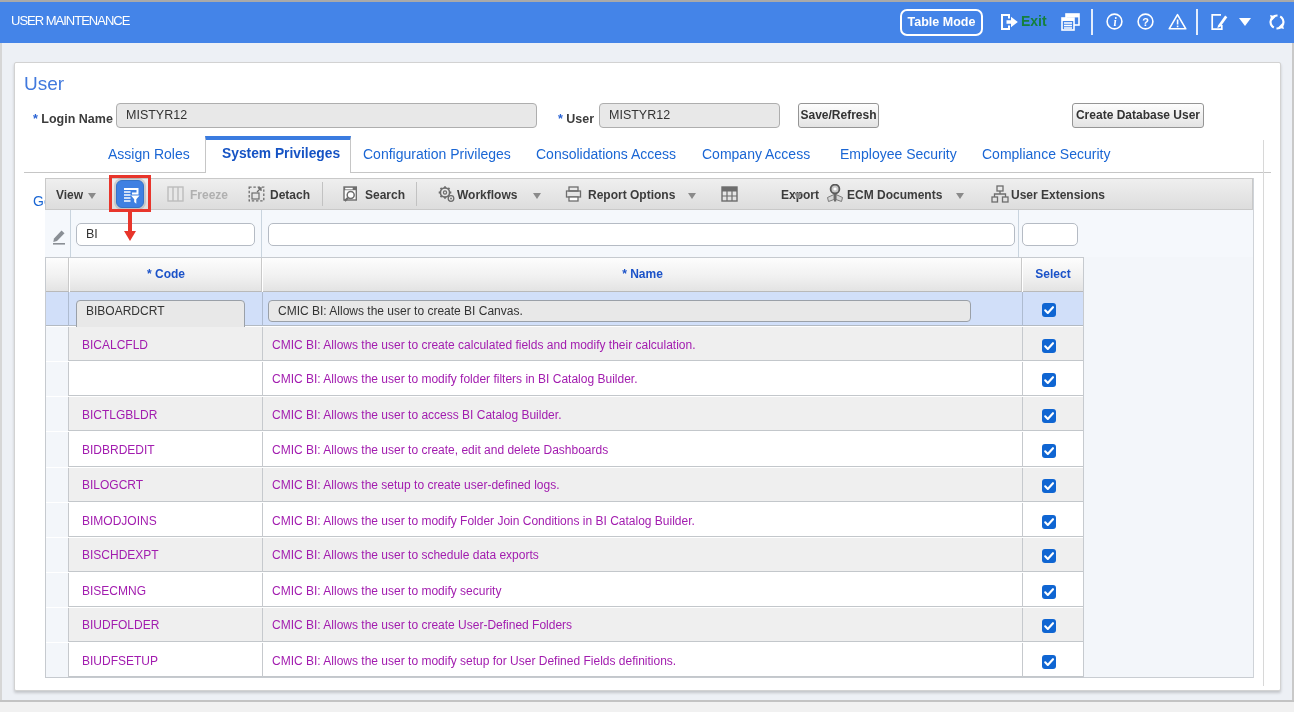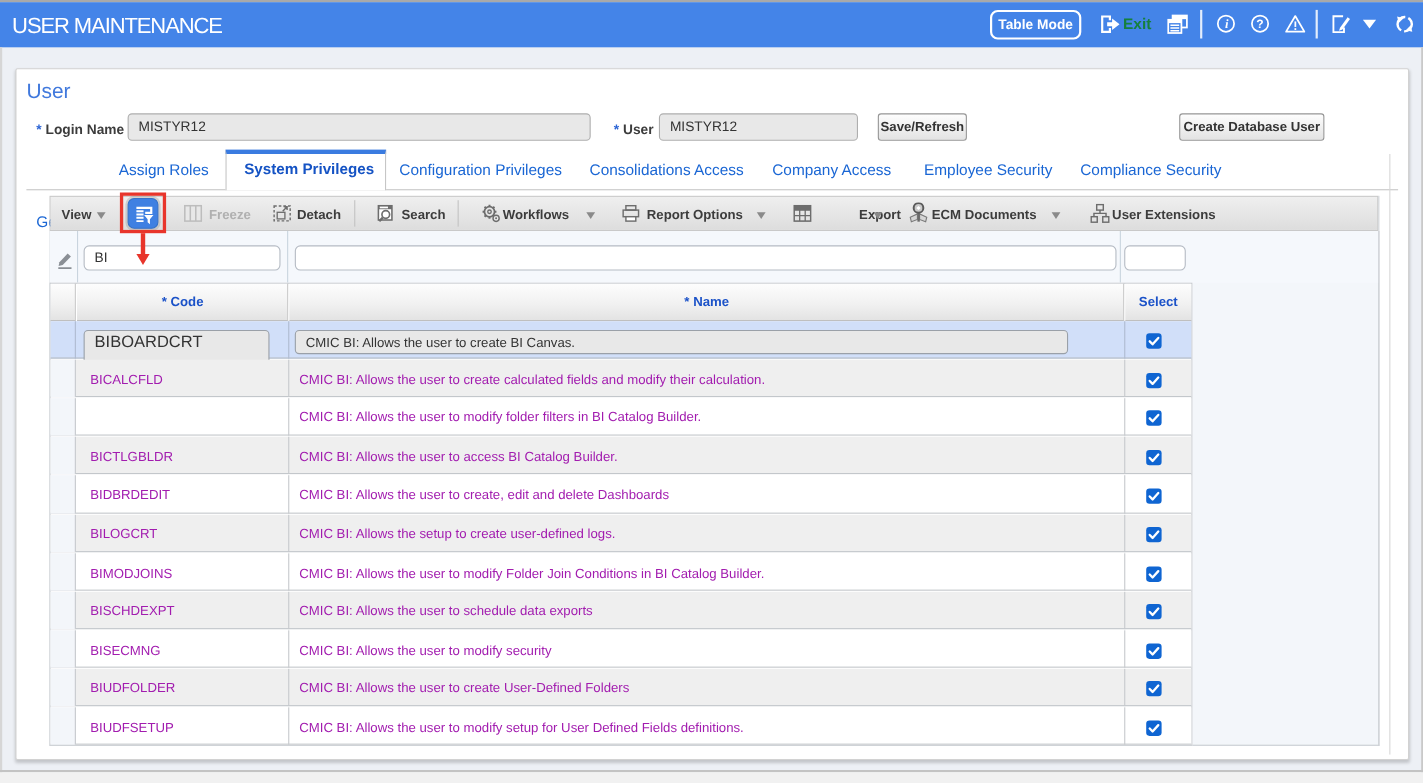--- a/index.html
+++ b/index.html
@@ -3,21 +3,21 @@
 <meta charset="utf-8">
 <style>
 * { margin:0; padding:0; box-sizing:border-box; }
 html,body { width:1294px; height:712px; overflow:hidden; }
 body { font-family:"Liberation Sans", sans-serif; position:relative; background:#edf0f5; }
 .abs { position:absolute; }
 
 
 #topline { left:0; top:0; width:1294px; height:2px; background:#a9a9a9; }
 #topbar { left:0; top:2px; width:1294px; height:41px; background:#4484e8; }
-#title { left:11px; top:13px; color:#fff; font-size:20px; letter-spacing:-1px; }
+#title { left:11px; top:13px; color:#fff; font-size:13px; letter-spacing:-1px; }
 #tablemode { left:900px; top:9px; width:83px; height:27px; border:2px solid #fff; border-radius:7px; color:#fff; font-weight:bold; font-size:12.5px; text-align:center; line-height:23px; }
 .tbicon { top:13px; }
 #exittext { left:1021px; top:13px; color:#15803d; font-weight:bold; font-size:14px; }
 .tbsep { top:9px; width:2px; height:26px; background:#ffffff; opacity:0.85; }
 
 
 #panel { left:14px; top:62px; width:1267px; height:629px; background:#fff; border:1px solid #d2d2d2; border-radius:2px; box-shadow:0 2px 3px rgba(0,0,0,0.18); }
 #userhead { left:24px; top:73px; color:#4179dd; font-size:19px; }
 
 
@@ -229,21 +229,21 @@
 <div class="abs hcell" style="left:1023px; width:60px;"></div>
 <div class="abs htxt" style="left:70px; width:192px;">* Code</div>
 <div class="abs htxt" style="left:263px; width:759px;">* Name</div>
 <div class="abs htxt" style="left:1023px; width:60px;">Select</div>
 
 <div id="rows">
 <div class="abs" style="left:46px; top:292px; width:1037px; height:34px; background:#d1dff9; border-bottom:1px solid #b3bac2;"></div>
 <div class="abs" style="left:46px; top:292px; width:23px; height:34px; border-right:1px solid #aebbd0;"></div>
 <div class="abs" style="left:262px; top:292px; width:1px; height:34px; background:#aebbd0;"></div>
 <div class="abs" style="left:1022px; top:292px; width:1px; height:34px; background:#aebbd0;"></div>
-<div class="abs roinput" style="left:76px; top:300px; width:169px; height:39px; line-height:20px; border-color:#9aa0a8; font-size:15px;">BIBOARDCRT</div>
+<div class="abs roinput" style="left:76px; top:300px; width:169px; height:39px; line-height:20px; border-color:#9aa0a8; font-size:12px;">BIBOARDCRT</div>
 <div class="abs roinput" style="left:268px; top:300px; width:703px; height:22px; line-height:20px; border-color:#9aa0a8; font-size:12px;">CMIC BI: Allows the user to create BI Canvas.</div>
 <div class="abs cb" style="left:1042px; top:303px;">
       <svg width="14" height="14" viewBox="0 0 14 14">
         <path d="M3.2 7.3 l2.6 2.7 L11 4.2" stroke="#fff" stroke-width="2.1" fill="none" stroke-linecap="round" stroke-linejoin="round"></path>
       </svg>
     </div>
 <div class="abs" style="left:46px; top:327px; width:1037px; height:34px; background:#efefef; border-bottom:1px solid #c3c7cb;"></div>
 <div class="abs" style="left:46px; top:327px; width:23px; height:34px; background:#f3f6fa; border-right:1px solid #c6c9cd;"></div>
 <div class="abs" style="left:262px; top:327px; width:1px; height:34px; background:#c6c9cd;"></div>
 <div class="abs" style="left:1022px; top:327px; width:1px; height:34px; background:#c6c9cd;"></div>

